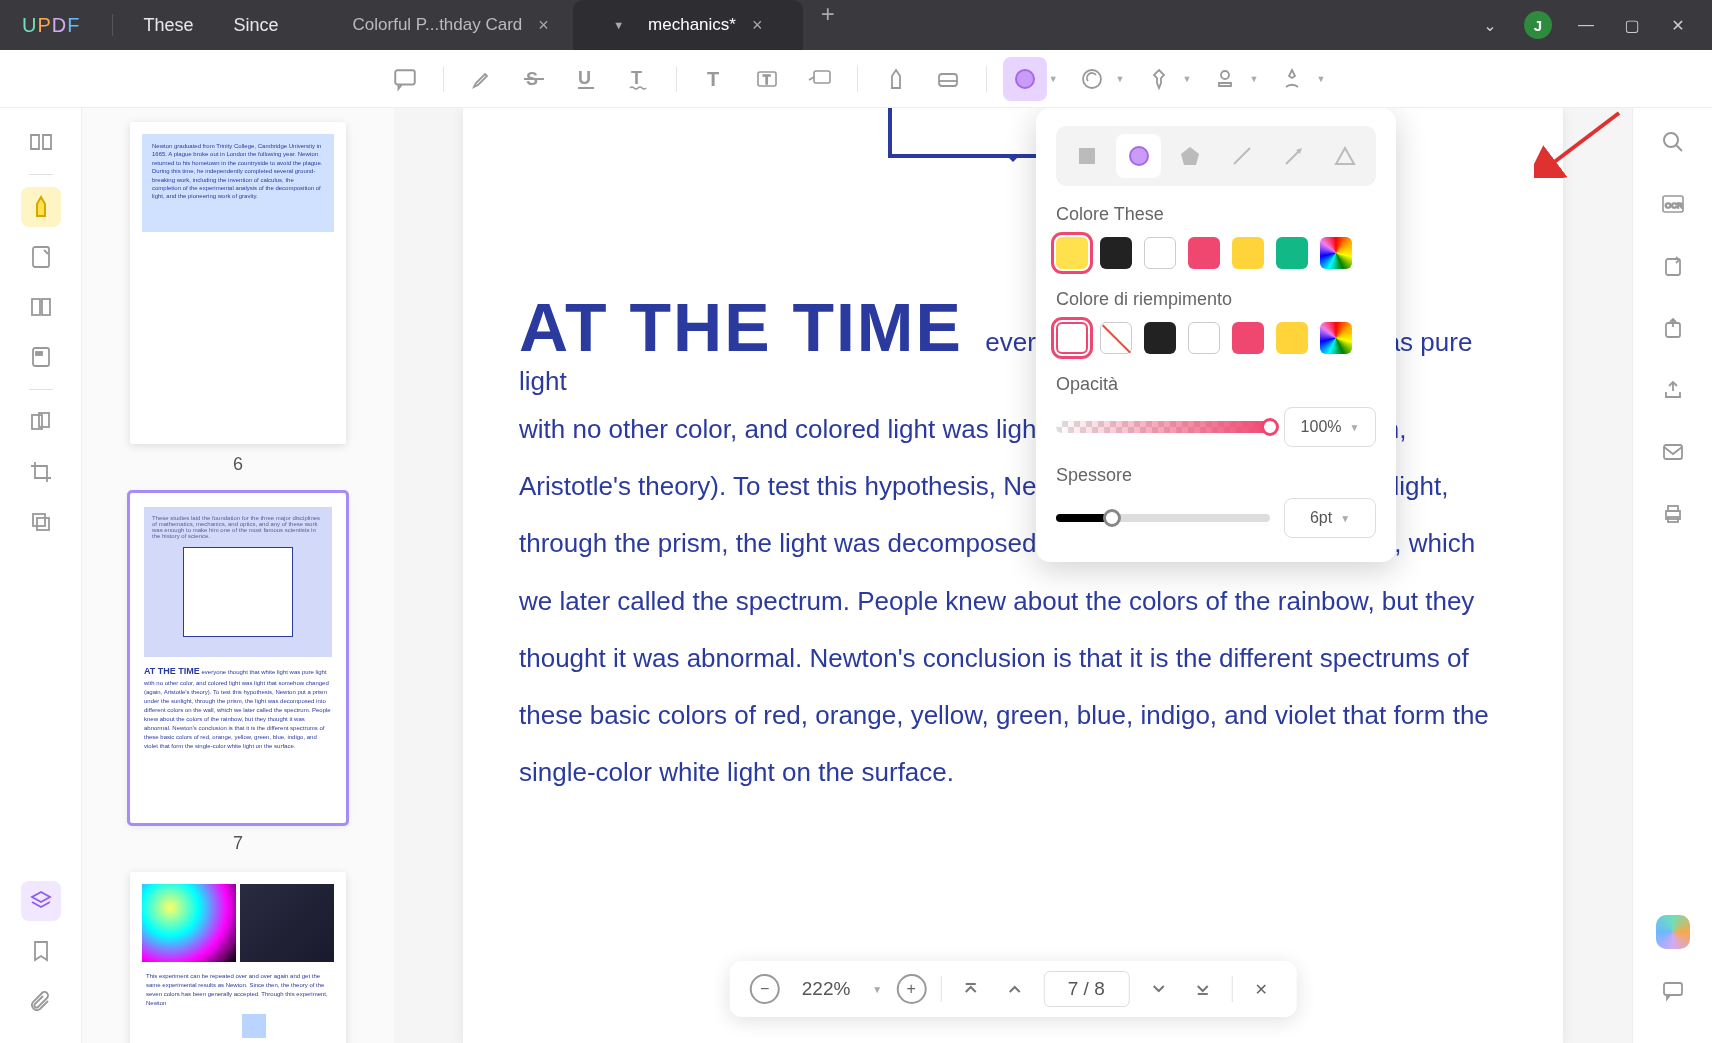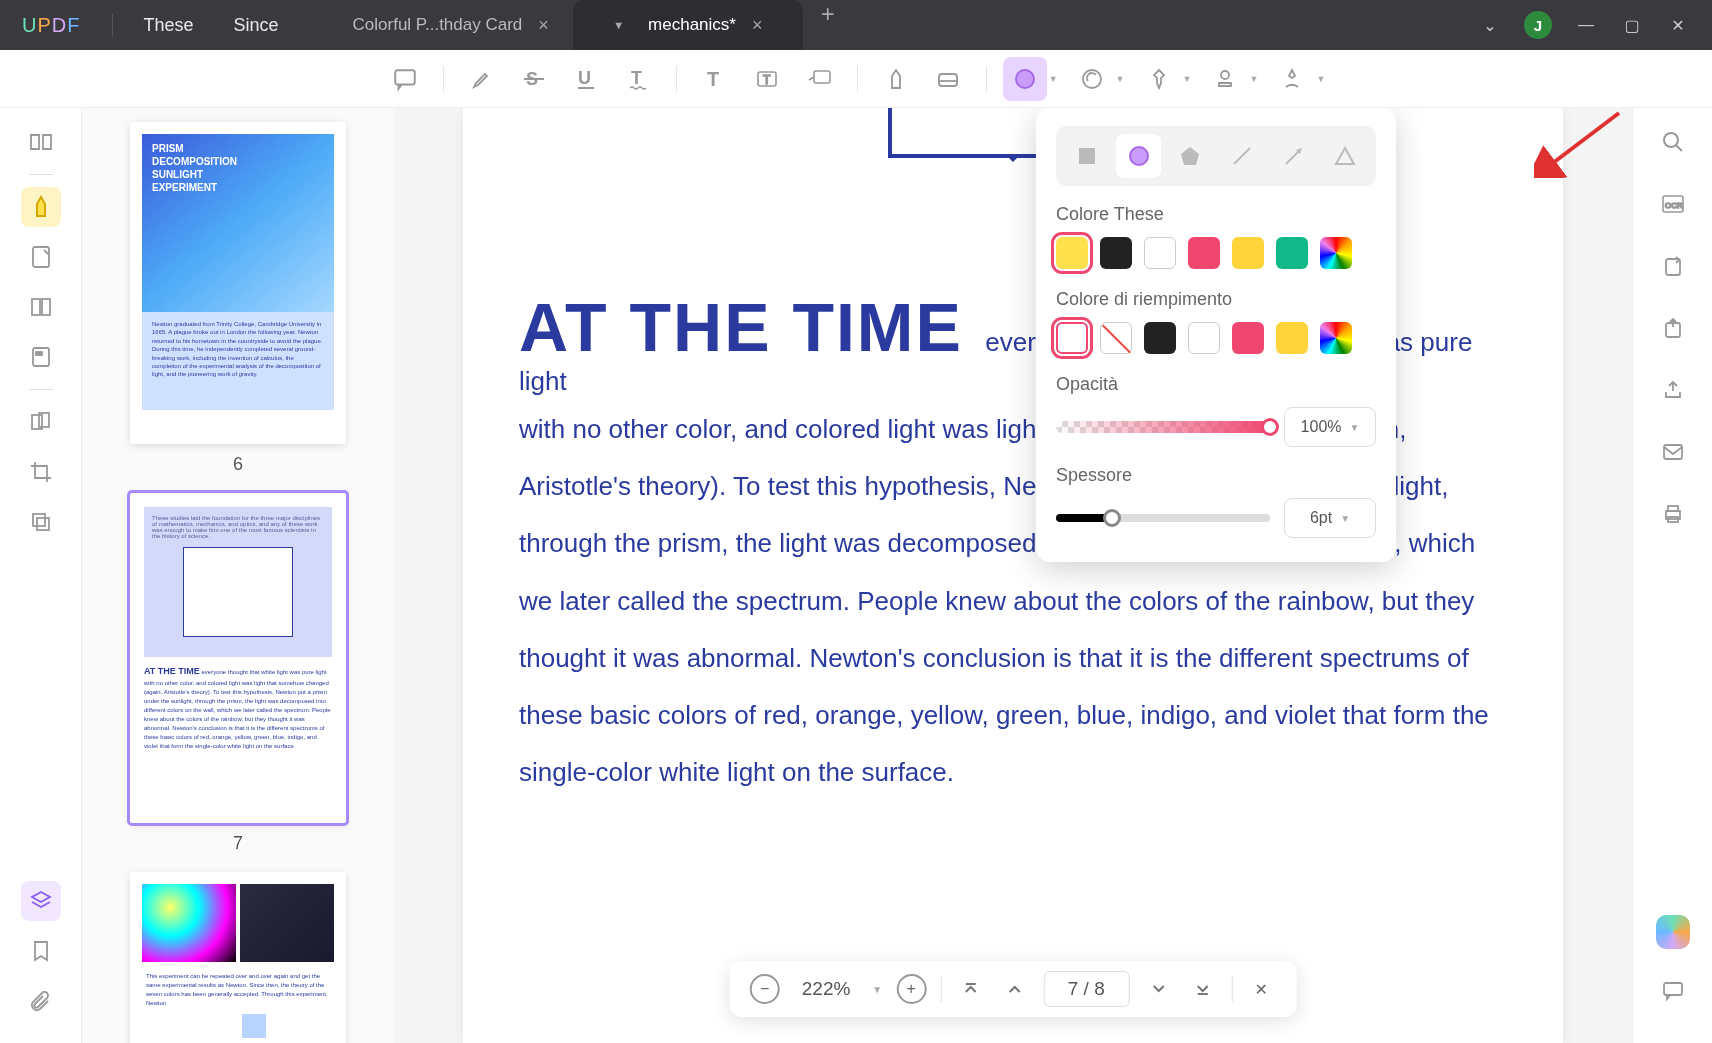--- a/index.html
+++ b/index.html
@@ -308,26 +308,20 @@
         <svg width="22" height="24" viewBox="0 0 22 24" fill="none" stroke="#999" stroke-width="1.8">
           <path d="M18 12l-8 8a5 5 0 0 1-7-7l9-9a3.5 3.5 0 0 1 5 5l-9 9a2 2 0 0 1-3-3l8-8"></path>
         </svg>
       </div>
     <div style="height:12px"></div>
   </div>
 
   <div class="thumb-panel">
     <div class="thumb thumb6">
       <div class="thumb-img">
-        <div class="thumb6-hero">
-            <div class="thumb6-title" style="white-space:pre-line">PRISM
-DECOMPOSITION
-SUNLIGHT
-EXPERIMENT</div>
-          </div>
         <div class="thumb6-body">Newton graduated from Trinity College, Cambridge University in 1665. A plague broke out in London the following year. Newton returned to his hometown in the countryside to avoid the plague. During this time, he independently completed several ground-breaking work, including the invention of calculus, the completion of the experimental analysis of the decomposition of light, and the pioneering work of gravity.</div>
       </div>
       <div class="thumb-label">6</div>
     </div>
     <div class="thumb thumb7 selected">
       <div class="thumb-img">
         <div class="thumb7-top"><span>These studies laid the foundation for the three major disciplines of mathematics, mechanics, and optics, and any of these work was enough to make him one of the most famous scientists in the history of science.</span><div class="thumb7-diagram"></div></div>
         <div class="thumb7-body"><b>AT THE TIME</b> <span>everyone thought that white light was pure light with no other color, and colored light was light that somehow changed (again, Aristotle's theory). To test this hypothesis, Newton put a prism under the sunlight, through the prism, the light was decomposed into different colors on the wall, which we later called the spectrum. People knew about the colors of the rainbow, but they thought it was abnormal. Newton's conclusion is that it is the different spectrums of these basic colors of red, orange, yellow, green, blue, indigo, and violet that form the single-color white light on the surface.</span></div>
       </div>
       <div class="thumb-label">7</div>

